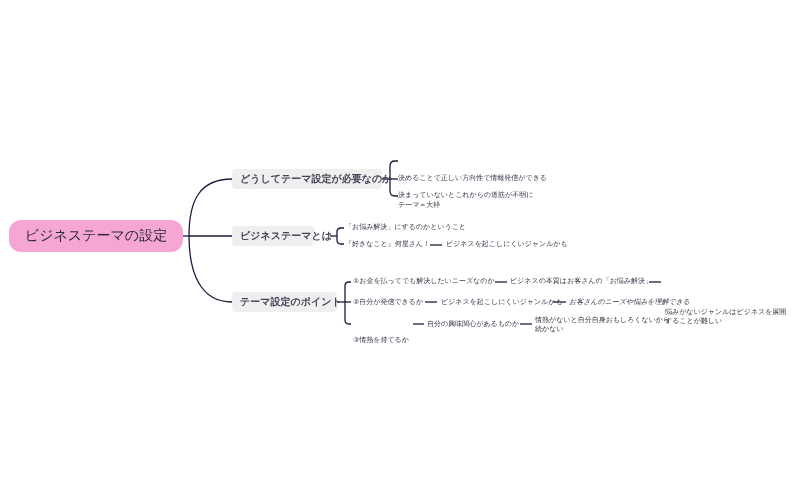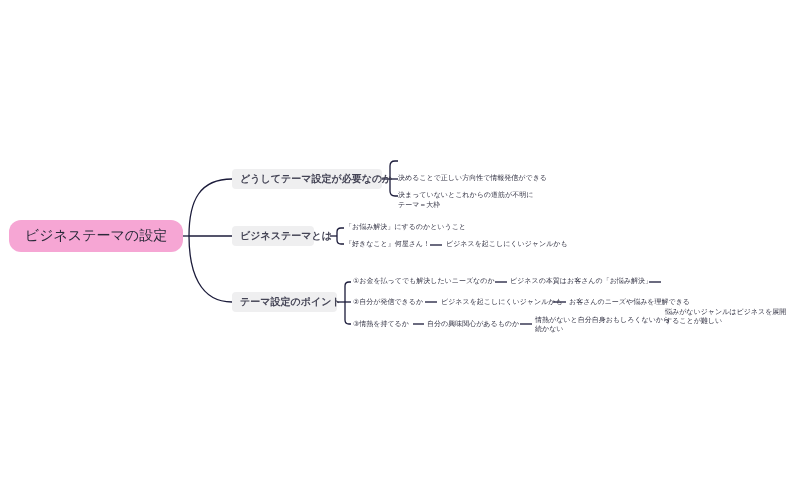--- a/index.html
+++ b/index.html
@@ -88,25 +88,25 @@
 <div class="leaf wrap" style="left:665px; top:271px; width:122px;margin-top:37px;">
   <span>悩みがないジャンルはビジネスを展開することが難しい</span>
 </div>
 
 <div class="leaf" style="left:353px; top:298px;">
   <span>②自分が発信できるか</span>
 </div>
 <div class="leaf" style="left:441px; top:298px;">
   <span>ビジネスを起こしにくいジャンルかも</span>
 </div>
-<div class="leaf" style="left:569px; top:298px;">
+<div class="leaf" style="left:569px; top:298px;font-style:italic;">
   <span>お客さんのニーズや悩みを理解できる</span>
 </div>
 
-<div class="leaf" style="left:353px; top:320px;">
+<div class="leaf" style="left:353px; top:336px;">
   <span>③情熱を持てるか</span>
 </div>
 <div class="leaf" style="left:427px; top:320px;">
   <span>自分の興味関心があるものか</span>
 </div>
 <div class="leaf wrap" style="left:535px; top:316px; width:140px;">
   <span>情熱がないと自分自身おもしろくないから続かない</span>
 </div>
 
 </body></html>

